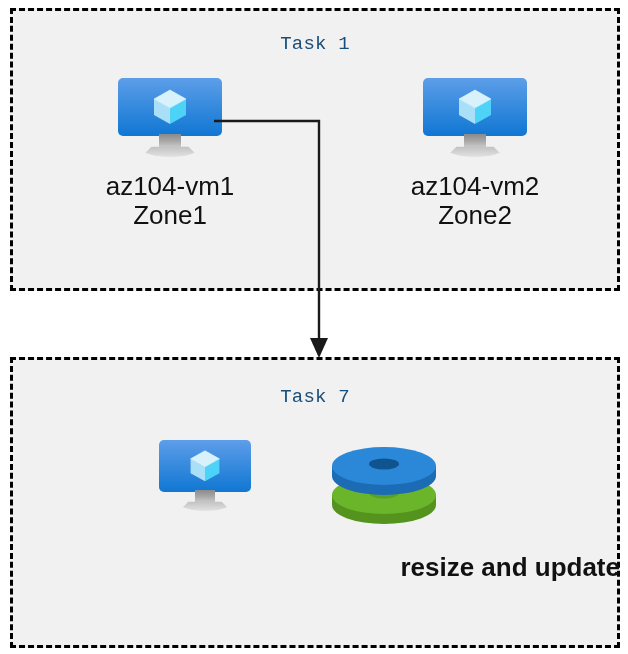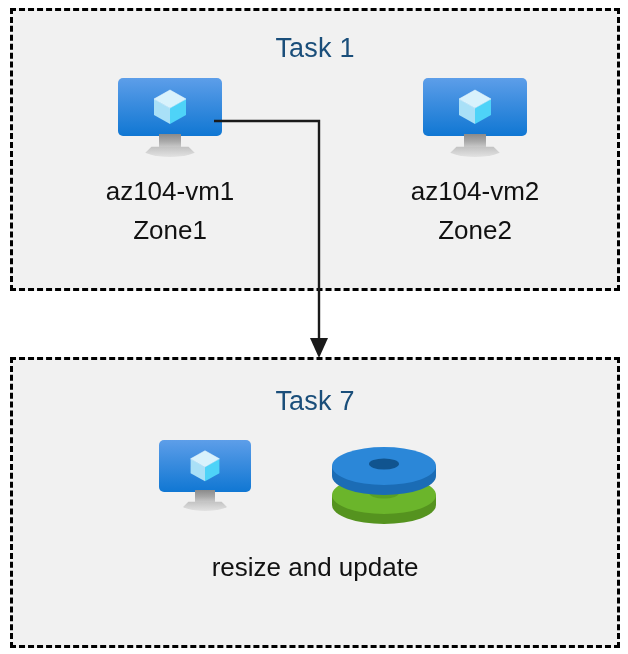--- a/index.html
+++ b/index.html
@@ -43,40 +43,40 @@
     width: 610px;
     height: 291px;
   }
 
   .task-title {
     position: absolute;
     left: 0;
     width: 100%;
     text-align: center;
     color: #1a4e7a;
-    font-size: 27px;
-    font-family: Liberation Sans, sans-serif;
+    font-size: 19px;
+    font-family: Liberation Mono, monospace;
     letter-spacing: 0.2px;
   }
   #task-1-title { top: 22px; }
   #task-2-title { top: 26px; }
 
   
   .vm-node {
     position: absolute;
   }
   #vm-node-1 { left: 75px;  top: 78px; width: 190px; }
   #vm-node-2 { left: 380px; top: 78px; width: 190px; }
   #vm-node-3 { left: 150px; top: 440px; width: 110px; }
 
   .vm-label {
     text-align: center;
     color: #111111;
     font-size: 26px;
-    line-height: 39px;
+    line-height: 29px;
     font-family: "Liberation Sans", sans-serif;
     white-space: pre-line;
     margin-top: 12px;
   }
 
   
   .monitor {
     position: relative;
     margin: 0 auto;
   }
@@ -217,16 +217,16 @@
       <ellipse cx="54" cy="50" rx="15" ry="5.5" fill="#5aa024"></ellipse>
     </g>
 
     <g>
       <path d="M 2 23 L 2 33 A 52 19 0 0 0 106 33 L 106 23 Z" fill="#1b6cb5"></path>
       <ellipse cx="54" cy="23" rx="52" ry="19" fill="#2b87d8"></ellipse>
       <ellipse cx="54" cy="21" rx="15" ry="5.5" fill="#10548f"></ellipse>
     </g>
   </svg>
 
-  <div id="task-2-caption" style="position:absolute; left:10px; top:552px; width:610px; text-align:center;
-              font-size:26px; color:#111111; font-family:'Liberation Sans', sans-serif;">resize and update</div>
+  <div id="task-2-caption" style="position:absolute; left:10px; top:552px; width:610px; text-align:right;
+              font-size:26px; color:#111111; font-family:'Liberation Sans', sans-serif;font-weight:bold;">resize and update</div>
 
 </div>
 
 </body></html>

